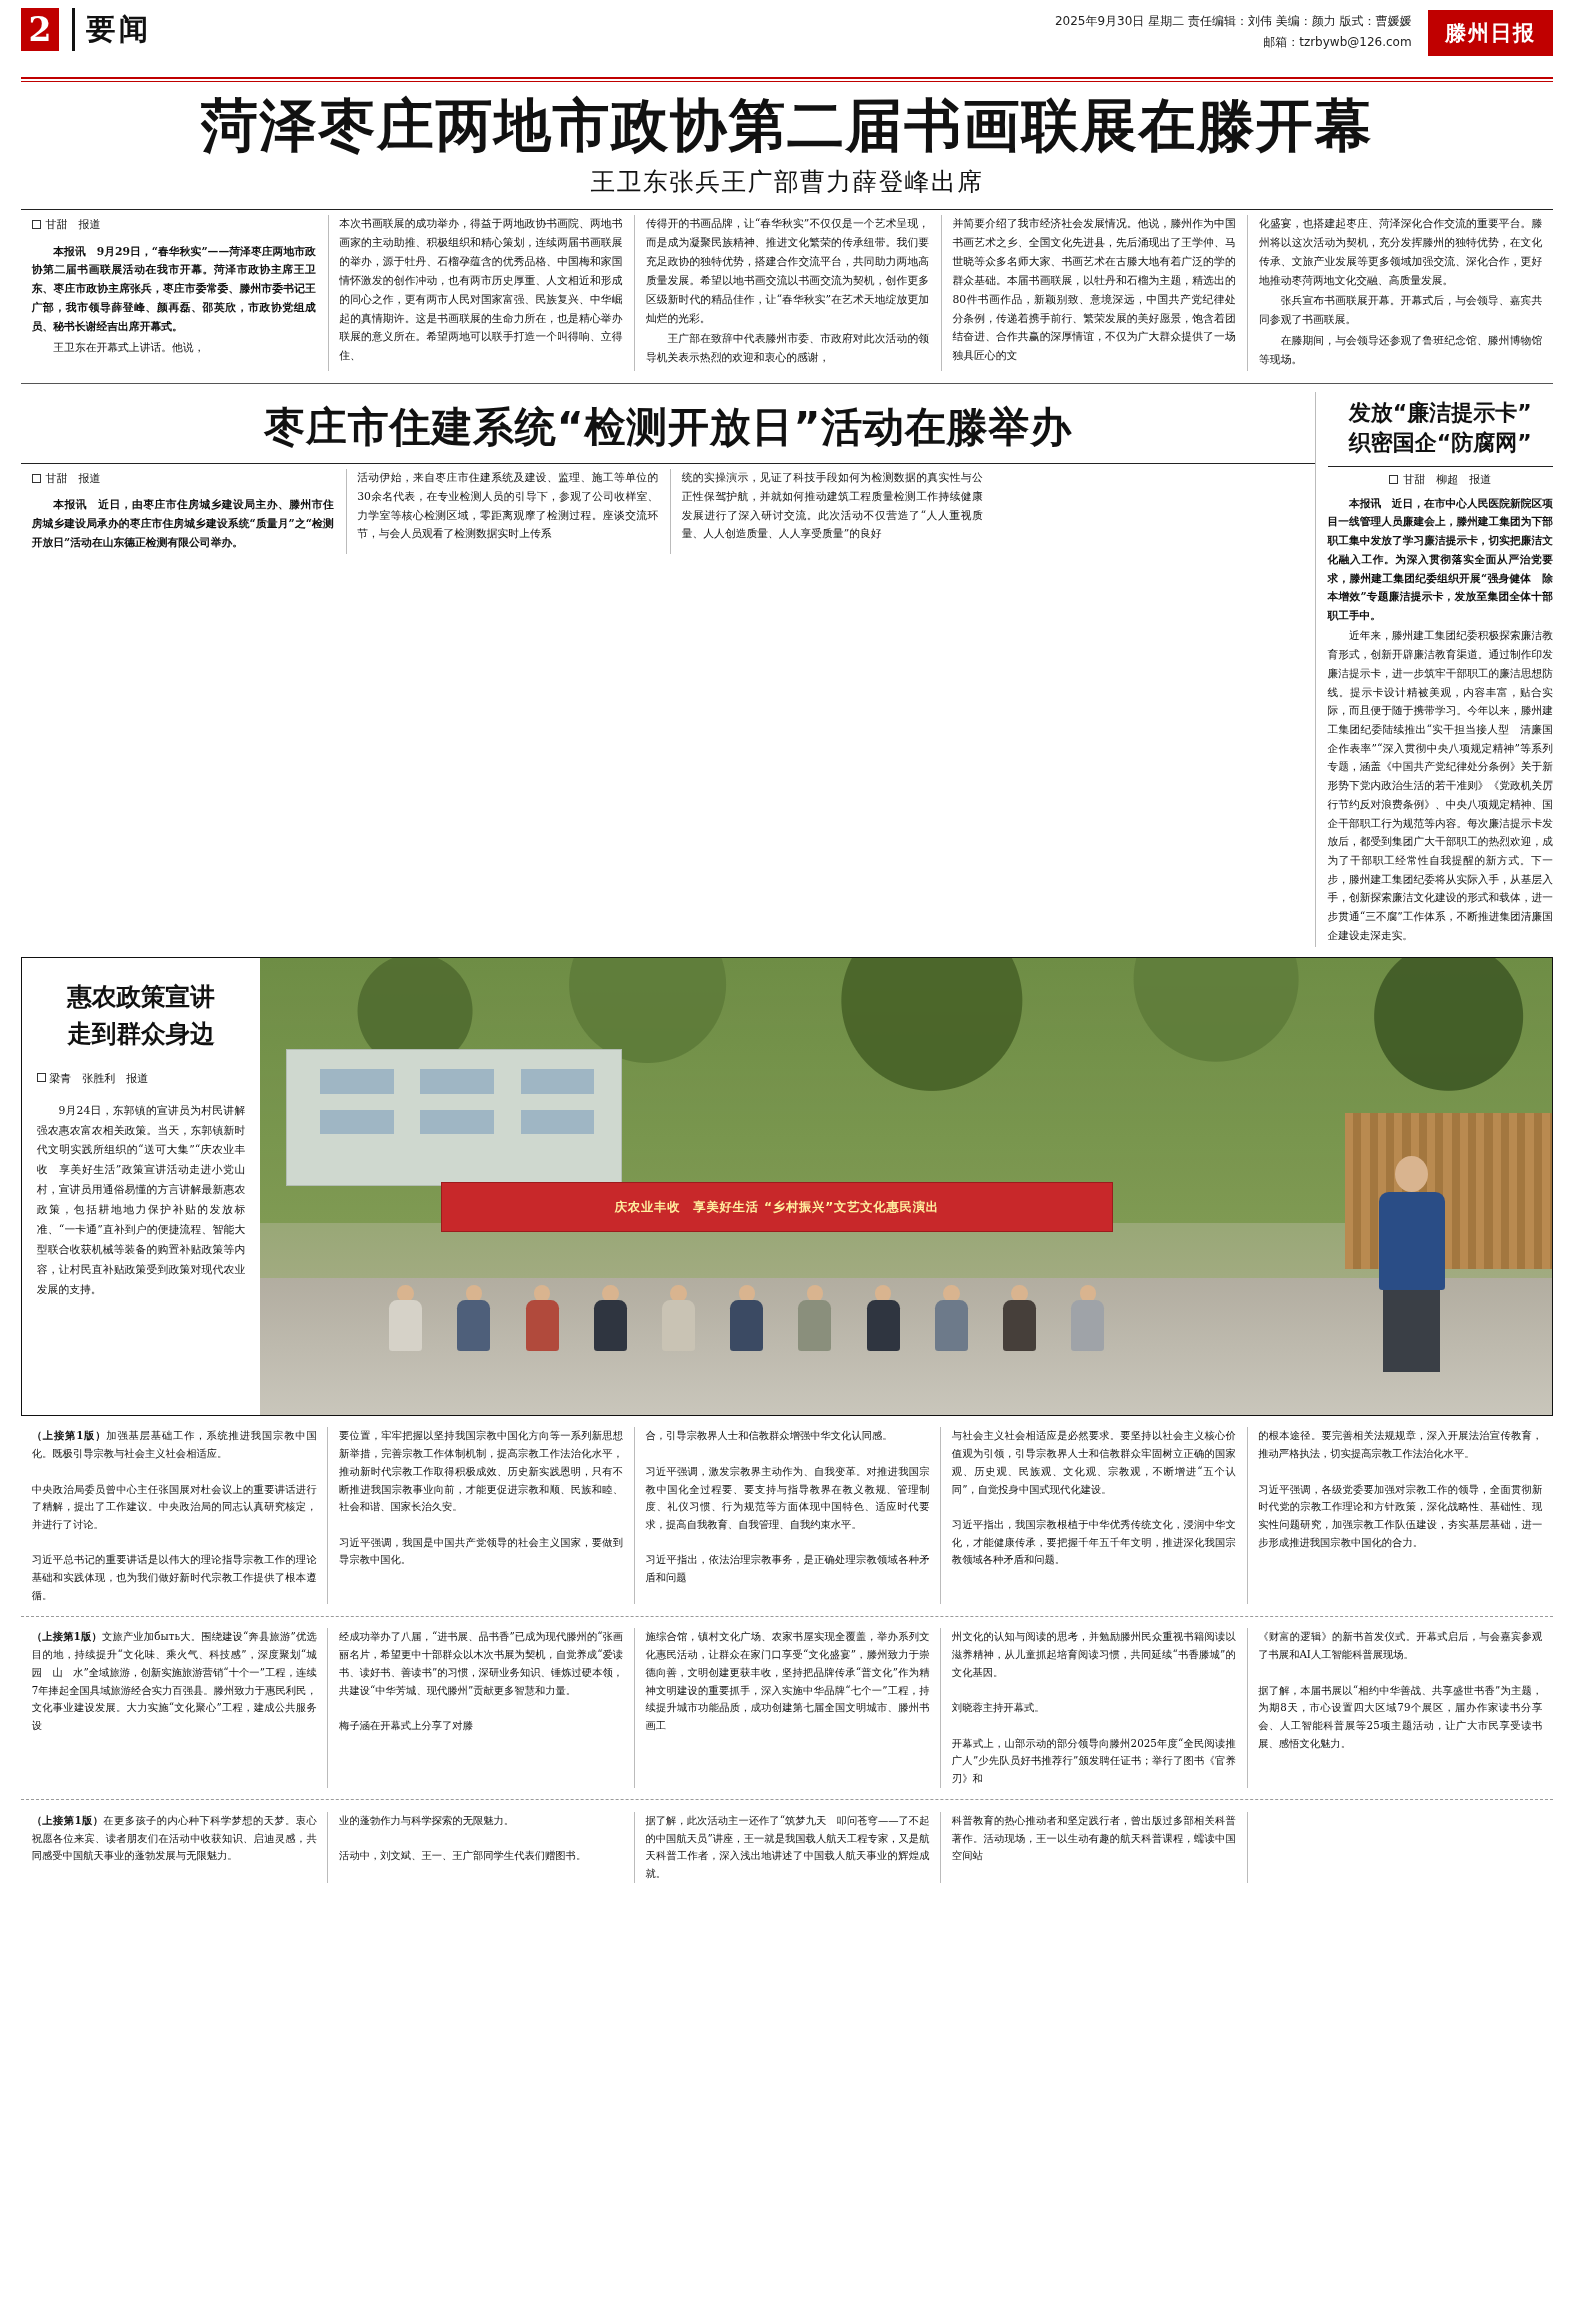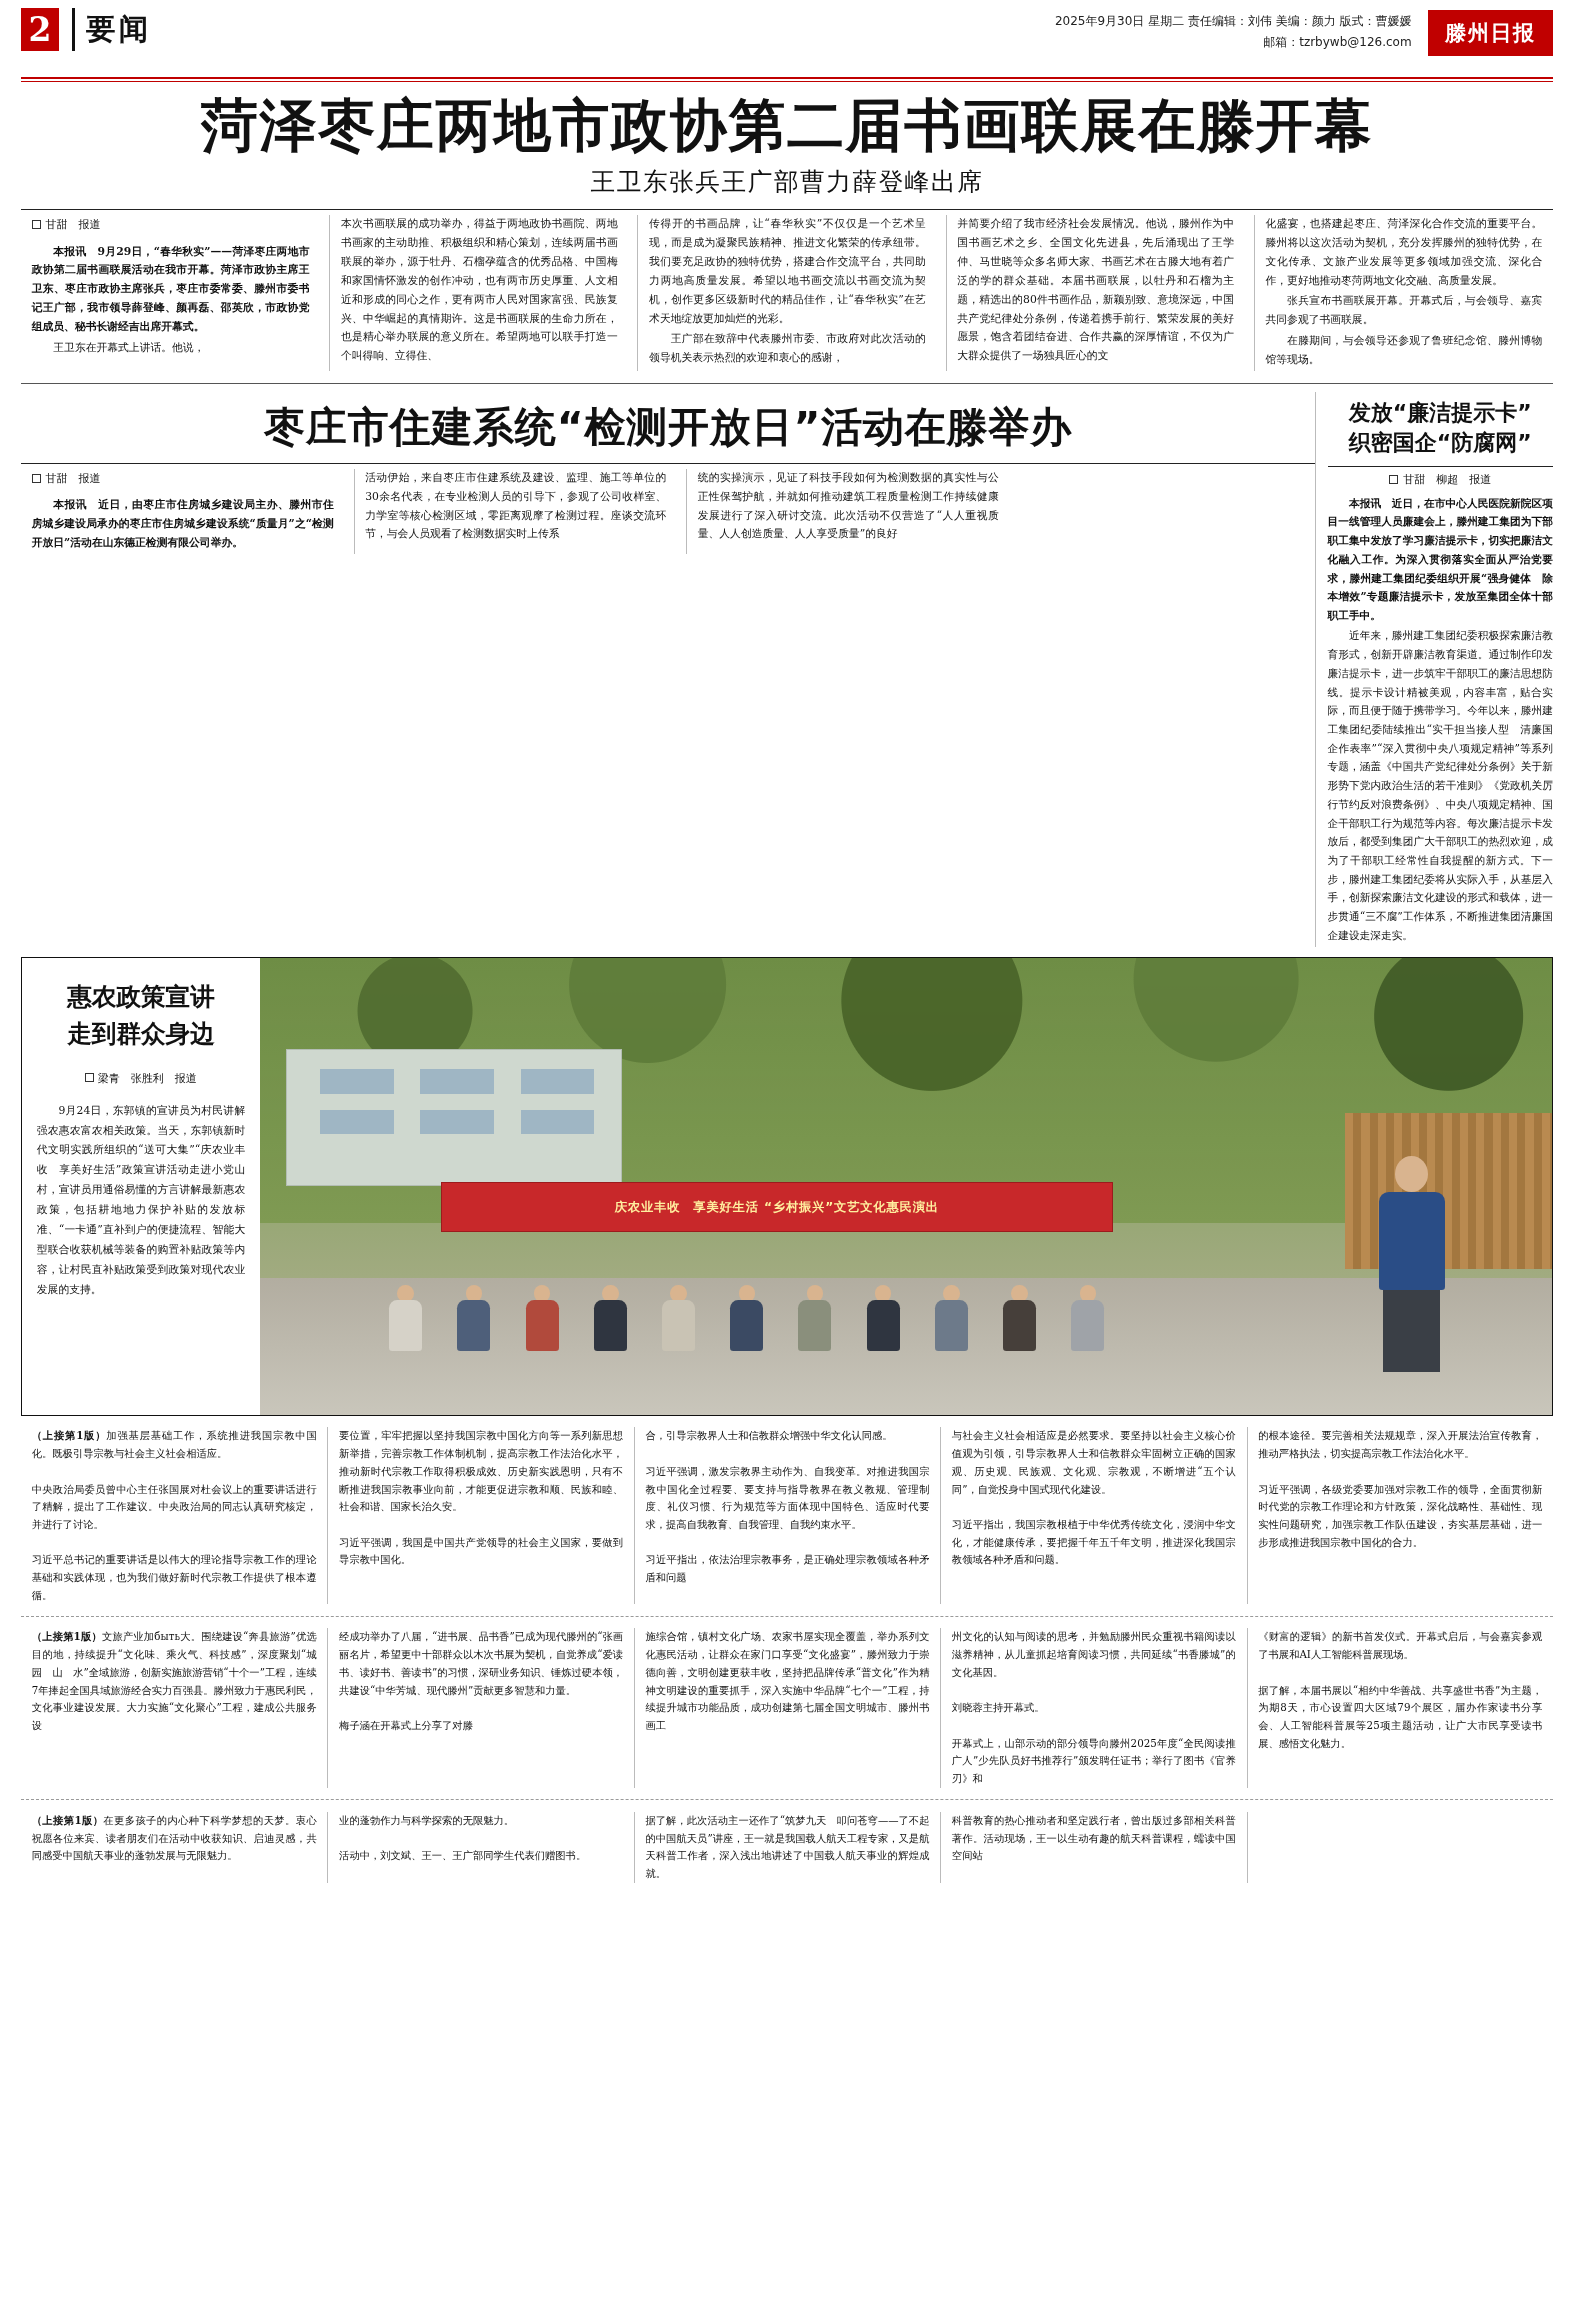--- a/index.html
+++ b/index.html
@@ -33,21 +33,21 @@
     text-align:center; font-size:57px; font-weight:bold; letter-spacing:1.6px;
     font-family:"DejaVu Sans","Liberation Sans",sans-serif;
     margin:13px 0 6.6px; line-height:1.12; white-space:nowrap;
   }
   .subhead { text-align:center; font-size:24.6px; letter-spacing:1.6px; margin-bottom:11.5px;
              font-family:"DejaVu Serif","Liberation Serif",serif; }
 
   .hr-thin { height:0.8px; background:#222; margin:4.9px 0; }
 
   
-  .cols { display:flex; gap:9px; }
+  .cols { display:flex; gap:1px; }
   .col { padding:0 10.7px; font-size:10.8px; line-height:1.75; text-align:justify;
          font-family:"DejaVu Serif","Liberation Serif",serif; }
   .col + .col { border-left:0.8px solid #bbb; }
   .byline { font-size:11px; margin-bottom:8.2px; display:flex; align-items:center; gap:4.9px;
             font-family:"DejaVu Sans","Liberation Sans",sans-serif; }
   .sq { display:inline-block; width:9px; height:9px; border:0.8px solid #333; }
   .lead { font-weight:bold; }
   .p { margin:0 0 1.6px; text-indent:2em; }
   .p0 { margin:0 0 1.6px; }
 
@@ -56,21 +56,21 @@
   .story2-left { flex:1; }
   .story2-right { width:238px; border-left:0.8px solid #bbb; padding-left:11.5px; }
   .headline2 { font-size:41px; font-weight:bold; text-align:center; letter-spacing:0.8px; margin:8.2px 0 8.2px;
                white-space:nowrap; }
   .headline3 { font-size:22px; font-weight:bold; text-align:center; line-height:1.35; margin:6.6px 0 8.2px; }
 
   
   .photobox { border:1.6px solid #111; margin-top:9.8px; display:flex; height:459px; }
   .photo-left { width:238px; padding:21px 14.8px 8.2px; border-right:0; }
   .photo-title { font-size:24.6px; font-weight:bold; text-align:center; line-height:1.5; margin-bottom:18px; }
-  .photo-byline { text-align:center; font-size:11px; margin-bottom:14.8px; }
+  .photo-byline { text-align:left; font-size:11px; margin-bottom:14.8px; }
   .photo-body { font-size:10.8px; line-height:1.85; text-align:justify;
                 font-family:"DejaVu Serif","Liberation Serif",serif; }
   .photo-img { flex:1; position:relative; overflow:hidden; background:#7a8f5a; }
 
   
   .sky { position:absolute; inset:0; background:linear-gradient(#b9cf8e, #8fa86a 45%, #9aa878 60%, #b8b49a 100%); }
   .trees { position:absolute; left:0; top:0; width:100%; height:58%;
            background:
              radial-gradient(circle at 12% 20%, #4f6b2e 0 57px, transparent 58px),
              radial-gradient(circle at 30% 10%, #5c7a37 0 78px, transparent 79px),

